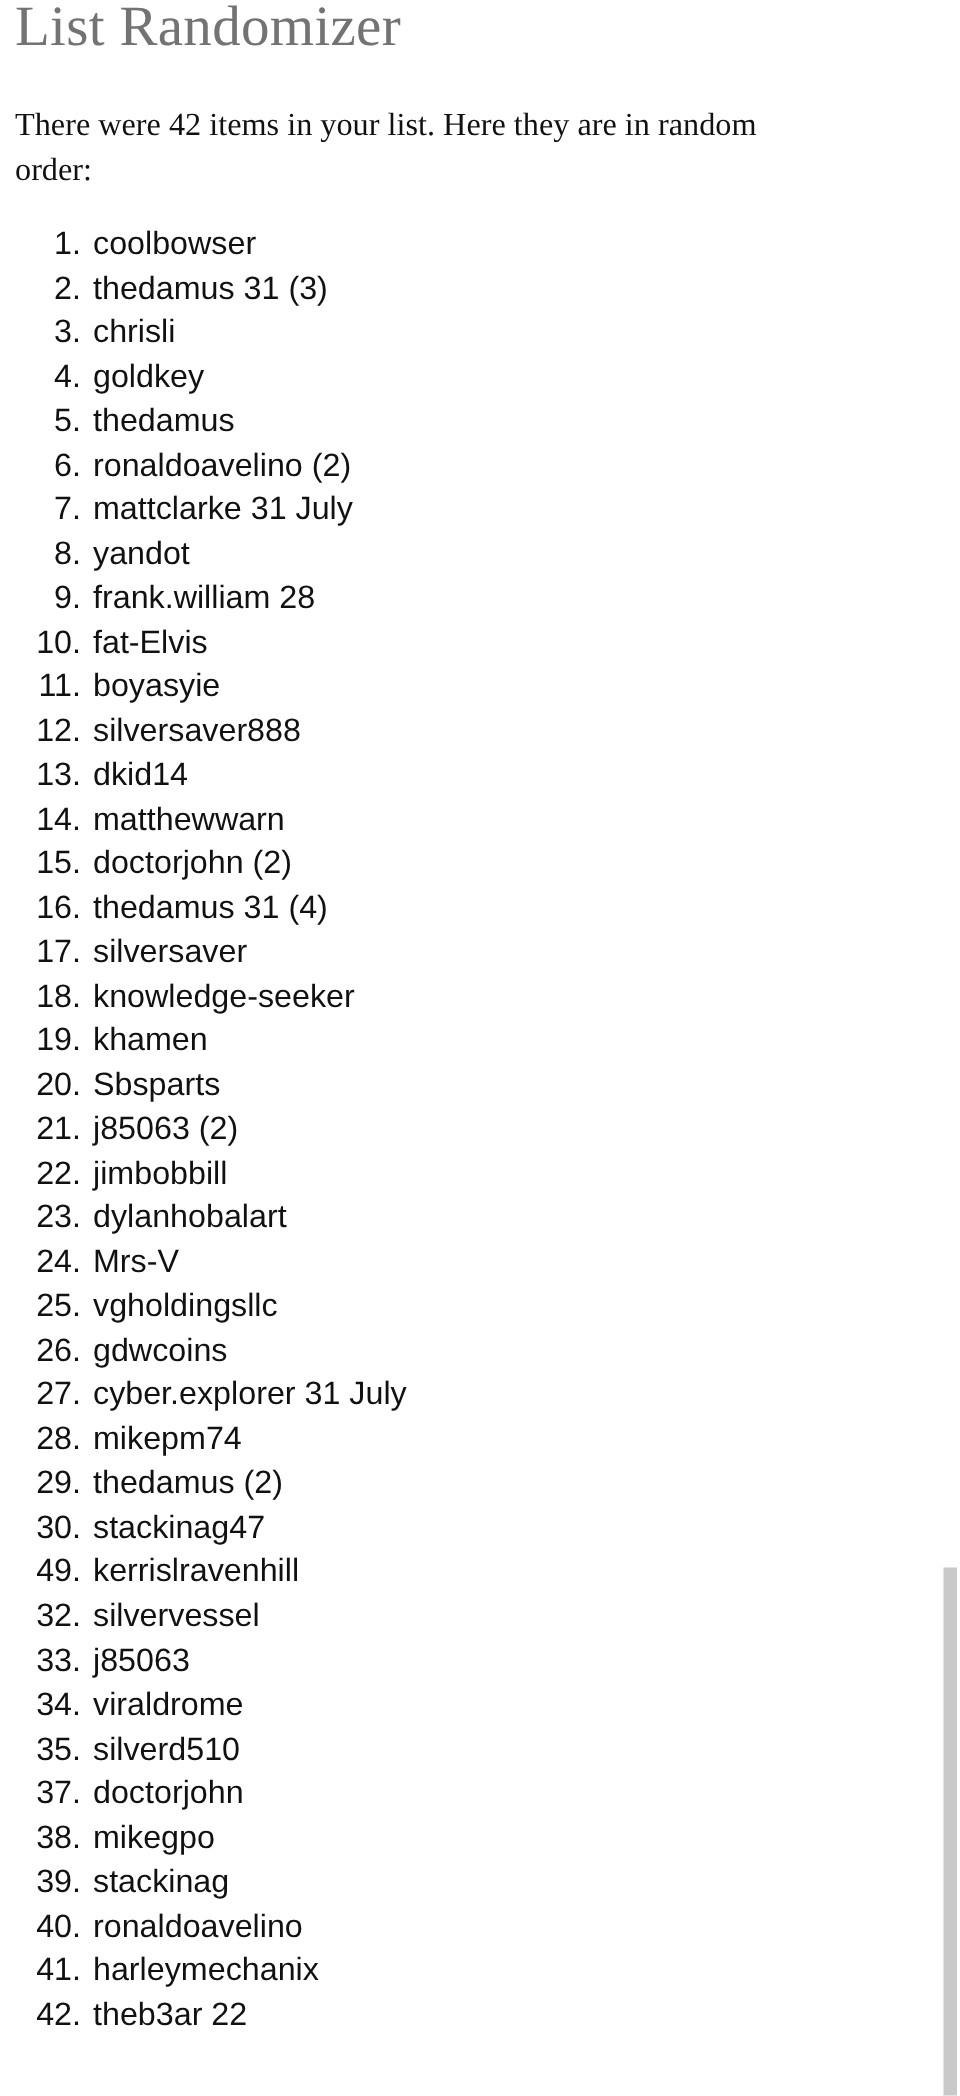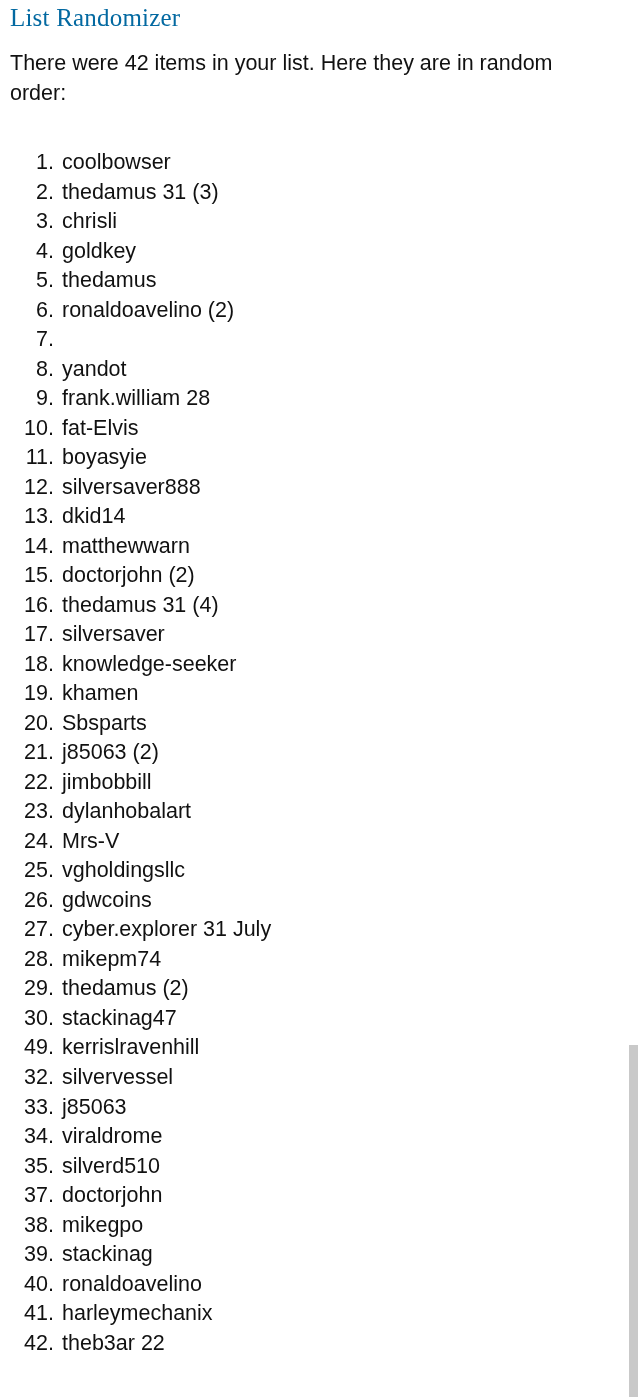--- a/index.html
+++ b/index.html
@@ -22,43 +22,43 @@
     left: 0;
     top: 0;
     width: 640px;
     height: 1397px;
     box-sizing: border-box;
     padding: 0 10px;
   }
 
   .page-title {
     font-family: "Liberation Serif", serif;
-    font-size: 25px;
+    font-size: 38px;
     font-weight: 400;
-    color: #0369a1;
+    color: #737373;
     margin: 0;
     padding: 0;
     line-height: 36px;
     letter-spacing: 0.2px;
     position: absolute;
     left: 10px;
     top: 0px;
     white-space: nowrap;
   }
 
   .intro {
     position: absolute;
     left: 10px;
-    top: 48px;
+    top: 68px;
     width: 545px;
     margin: 0;
     font-size: 21.5px;
     line-height: 30px;
     color: #111111;
-    font-family: Liberation Sans, sans-serif;
+    font-family: Liberation Serif, serif;
   }
 
   .result-list {
     position: absolute;
     left: 0;
     top: 148px;
     width: 620px;
     margin: 0;
     padding: 0;
     list-style: none;
@@ -136,20 +136,21 @@
       <li class="result-item">
         <span class="item-index">5.</span>
         <span class="item-label">thedamus</span>
       </li>
       <li class="result-item">
         <span class="item-index">6.</span>
         <span class="item-label">ronaldoavelino (2)</span>
       </li>
       <li class="result-item">
         <span class="item-index">7.</span>
+        <span class="item-label">mattclarke 31 July</span>
       </li>
       <li class="result-item">
         <span class="item-index">8.</span>
         <span class="item-label">yandot</span>
       </li>
       <li class="result-item">
         <span class="item-index">9.</span>
         <span class="item-label">frank.william 28</span>
       </li>
       <li class="result-item">

